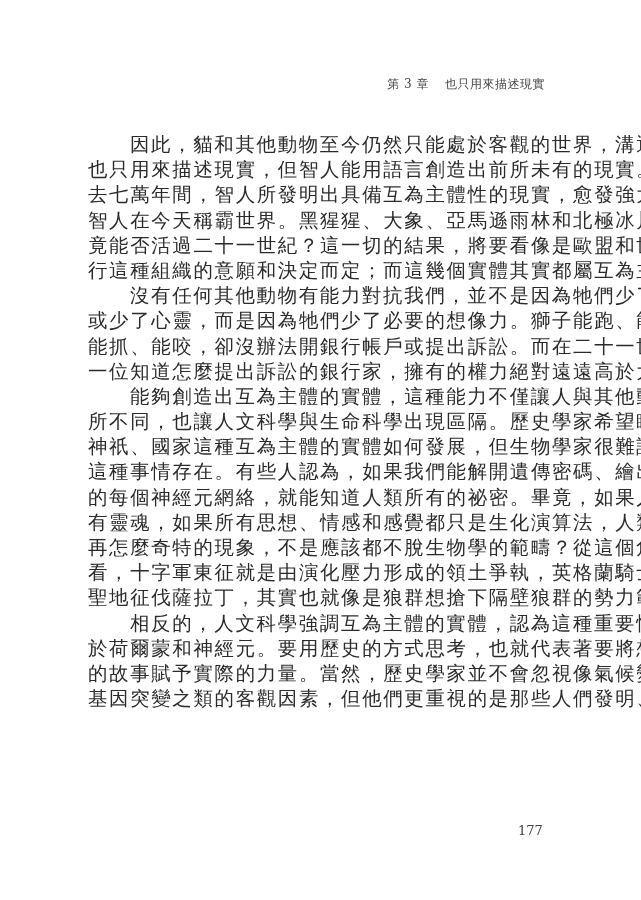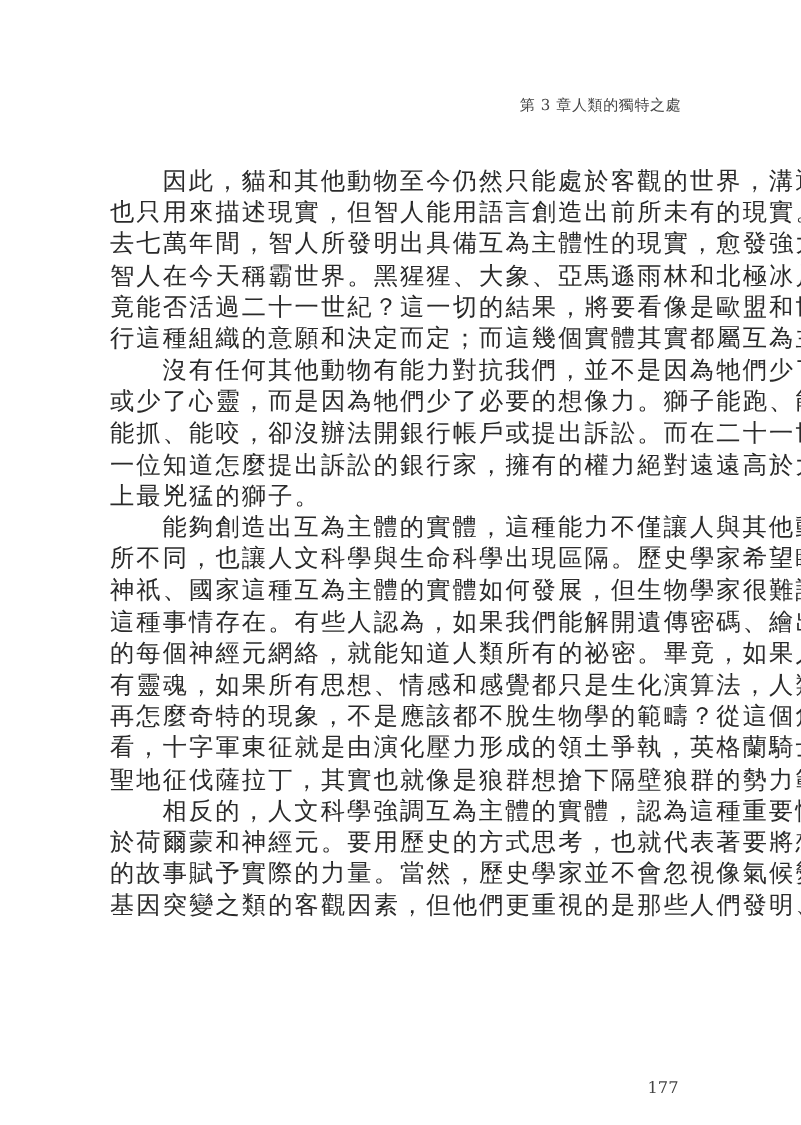--- a/index.html
+++ b/index.html
@@ -18,20 +18,21 @@
     .running-header {
       position: absolute;
       top: 76px;
       right: 96px;
       font-size: 12px;
       color: #444;
       white-space: nowrap;
       letter-spacing: 0.5px;
     }
     .running-header .chapter-num {
+      margin-right: 16px;
     }
     .body-text {
       position: absolute;
       left: 88px;
       top: 132px;
       width: 466px;
     }
     .line {
       height: 25.2px;
       line-height: 25.2px;
@@ -42,42 +43,40 @@
     }
     .line.indent {
       padding-left: 42px;
     }
     .page-number {
       position: absolute;
       top: 823px;
       left: 518px;
       font-size: 13px;
       color: #444;
-      margin-top: 40px;
     }
   </style>
 </head>
 <body>
 
 <div class="running-header">
-  <span class="chapter-num">第 3 章</span><span>人類的獨特之處</span>
+  <span class="chapter-num">第 3 章</span><span>也只用來描述現實</span>
 </div>
 
 <div class="body-text">
   <div class="line indent">因此，貓和其他動物至今仍然只能處於客觀的世界，溝通系統</div>
   <div class="line">也只用來描述現實，但智人能用語言創造出前所未有的現實。在過</div>
   <div class="line">去七萬年間，智人所發明出具備互為主體性的現實，愈發強大，讓</div>
   <div class="line">智人在今天稱霸世界。黑猩猩、大象、亞馬遜雨林和北極冰川，究</div>
   <div class="line">竟能否活過二十一世紀？這一切的結果，將要看像是歐盟和世界銀</div>
   <div class="line">行這種組織的意願和決定而定；而這幾個實體其實都屬互為主體，</div>
   <div class="line indent">沒有任何其他動物有能力對抗我們，並不是因為牠們少了靈魂</div>
   <div class="line">或少了心靈，而是因為牠們少了必要的想像力。獅子能跑、能跳、</div>
   <div class="line">能抓、能咬，卻沒辦法開銀行帳戶或提出訴訟。而在二十一世紀，</div>
   <div class="line">一位知道怎麼提出訴訟的銀行家，擁有的權力絕對遠遠高於大草原</div>
-  <div class="line">上最兇猛的獅子。</div>
   <div class="line indent">能夠創造出互為主體的實體，這種能力不僅讓人與其他動物有</div>
   <div class="line">所不同，也讓人文科學與生命科學出現區隔。歷史學家希望瞭解像</div>
   <div class="line">神祇、國家這種互為主體的實體如何發展，但生物學家很難認同有</div>
   <div class="line">這種事情存在。有些人認為，如果我們能解開遺傳密碼、繪出大腦</div>
   <div class="line">的每個神經元網絡，就能知道人類所有的祕密。畢竟，如果人類沒</div>
   <div class="line">有靈魂，如果所有思想、情感和感覺都只是生化演算法，人類社會</div>
   <div class="line">再怎麼奇特的現象，不是應該都不脫生物學的範疇？從這個角度來</div>
   <div class="line">看，十字軍東征就是由演化壓力形成的領土爭執，英格蘭騎士前往</div>
   <div class="line">聖地征伐薩拉丁，其實也就像是狼群想搶下隔壁狼群的勢力範圍。</div>
   <div class="line indent">相反的，人文科學強調互為主體的實體，認為這種重要性不下</div>

